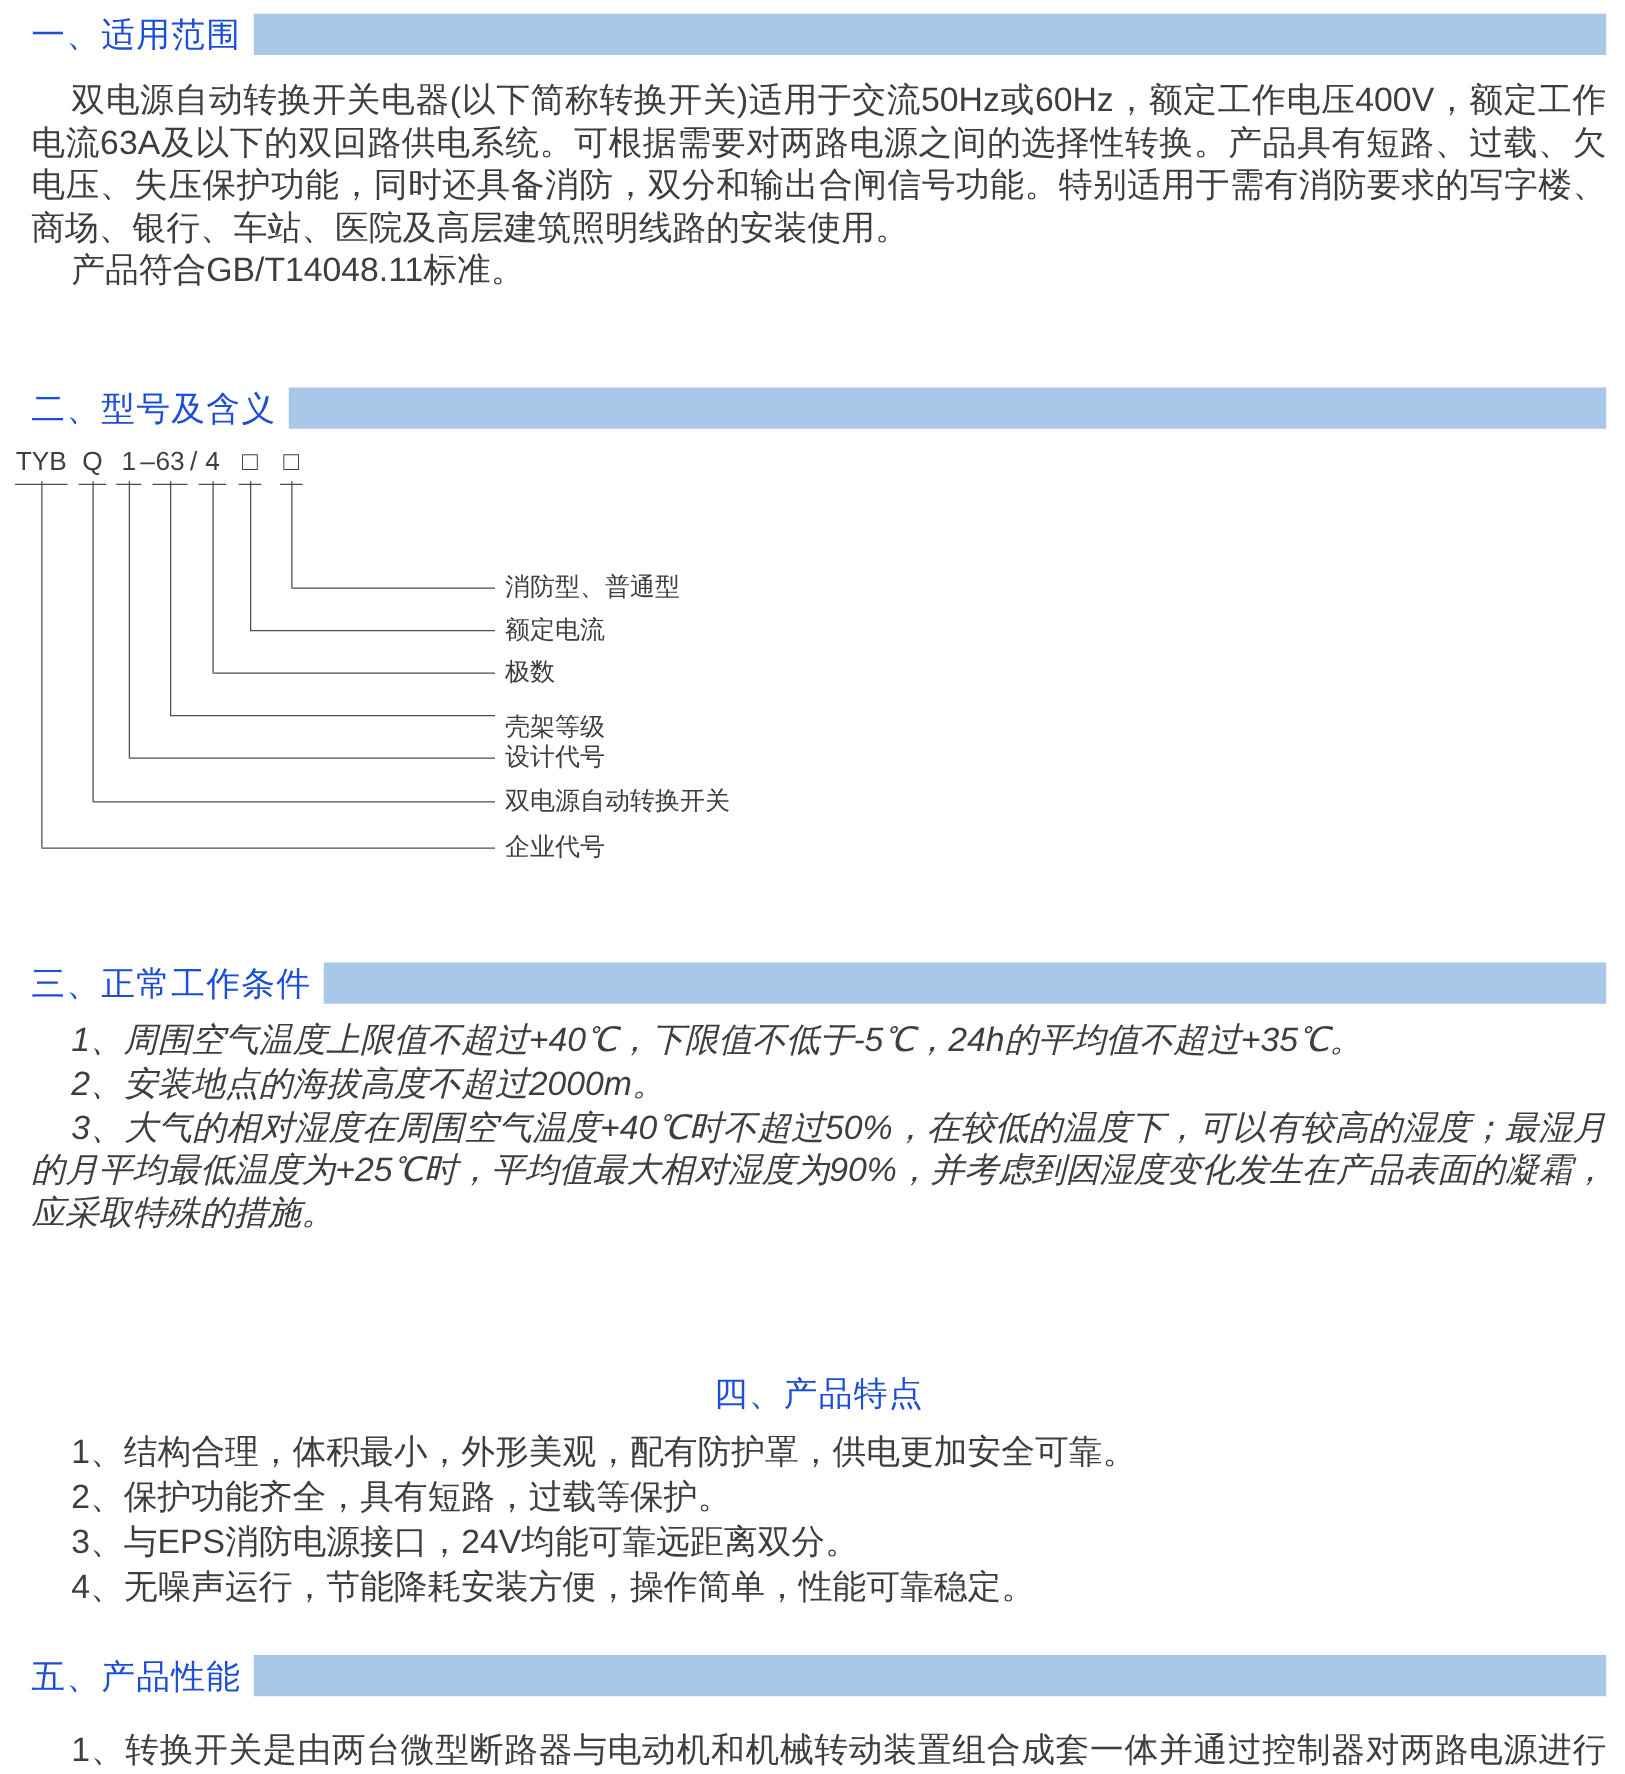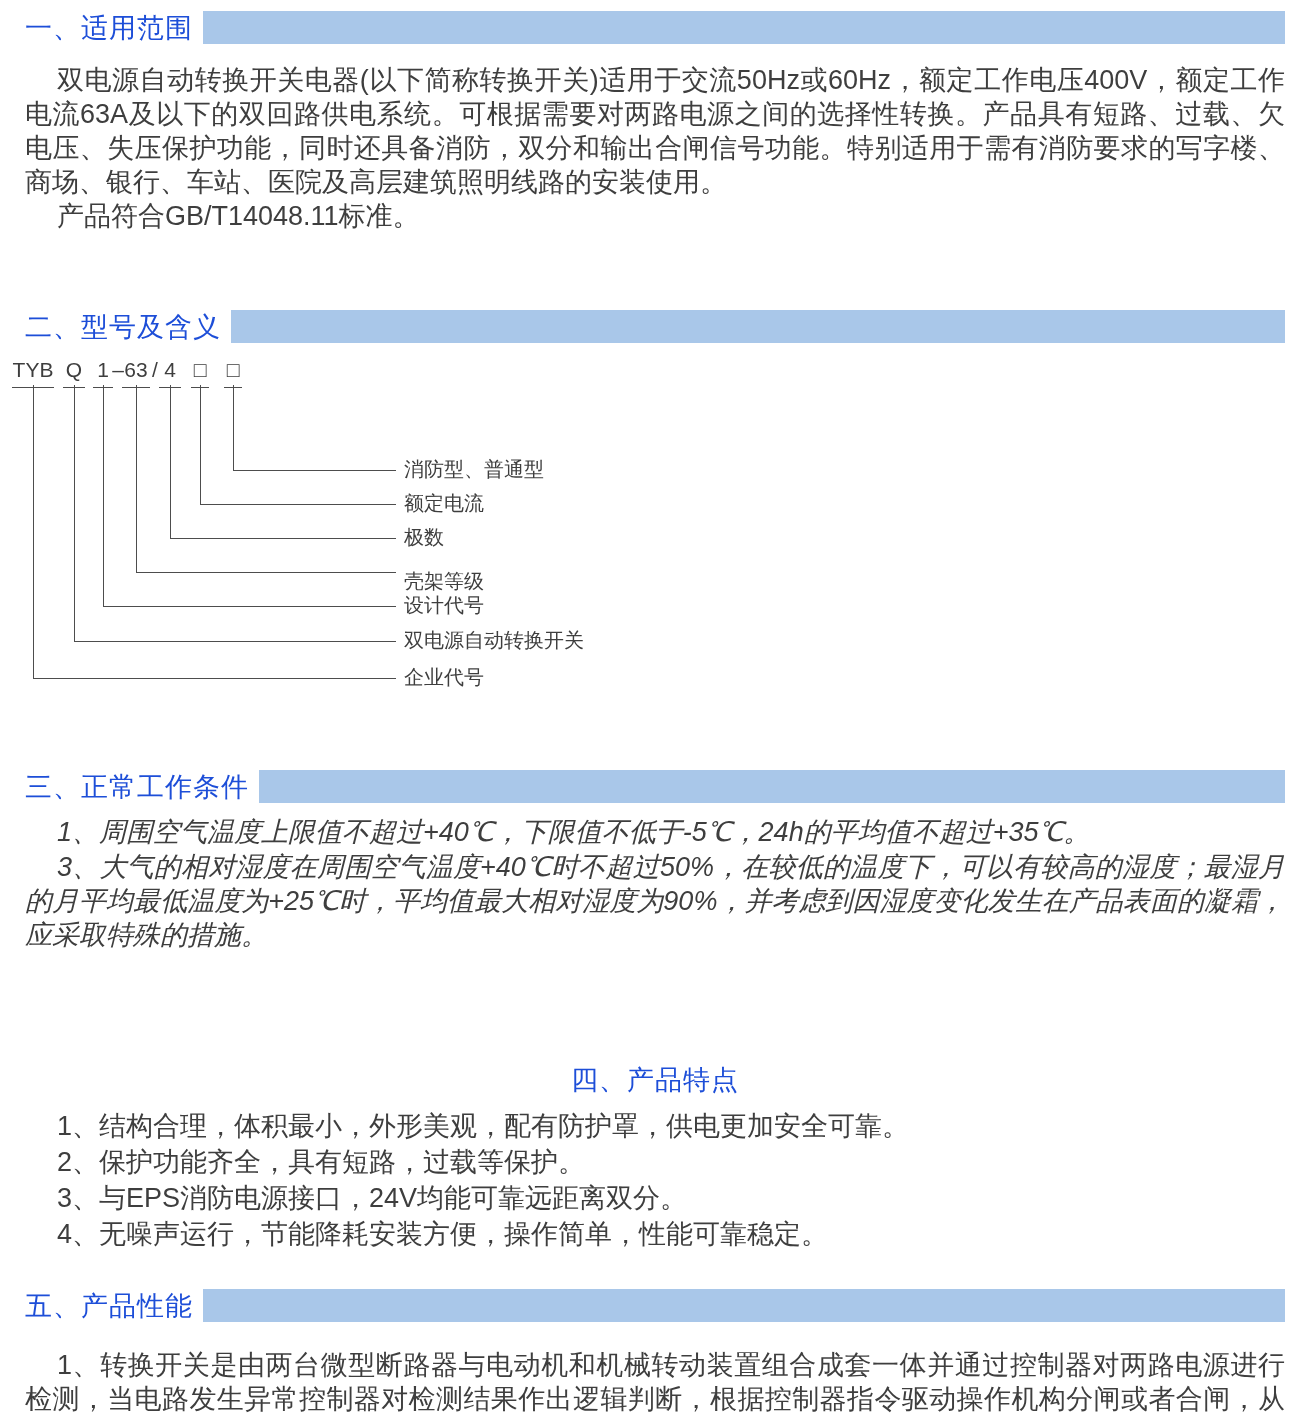--- a/index.html
+++ b/index.html
@@ -146,20 +146,21 @@
   <span class="dlabel" style="top:269px;">双电源自动转换开关</span>
   <span class="dlabel" style="top:306px;">企业代号</span>
 </div>
 
 <div class="sec-header" id="sec-conditions">
   <span class="sec-title">三、正常工作条件</span>
   <div class="banner"></div>
 </div>
 <div id="conditions-items">
   <div class="body-text indent item">1、周围空气温度上限值不超过+40℃，下限值不低于-5℃，24h的平均值不超过+35℃。</div>
+  <div class="body-text indent item">2、安装地点的海拔高度不超过2000m。</div>
   <div class="body-text indent item">3、大气的相对湿度在周围空气温度+40℃时不超过50%，在较低的温度下，可以有较高的湿度；最湿月的月平均最低温度为+25℃时，平均值最大相对湿度为90%，并考虑到因湿度变化发生在产品表面的凝霜，应采取特殊的措施。</div>
 </div>
 
 <div class="sec-header" id="sec-features">
   <span class="sec-title">四、产品特点</span>
   <div class="banner"></div>
 </div>
 <div id="features-items" class="items-4">
   <div class="body-text indent item">1、结构合理，体积最小，外形美观，配有防护罩，供电更加安全可靠。</div>
   <div class="body-text indent item">2、保护功能齐全，具有短路，过载等保护。</div>

